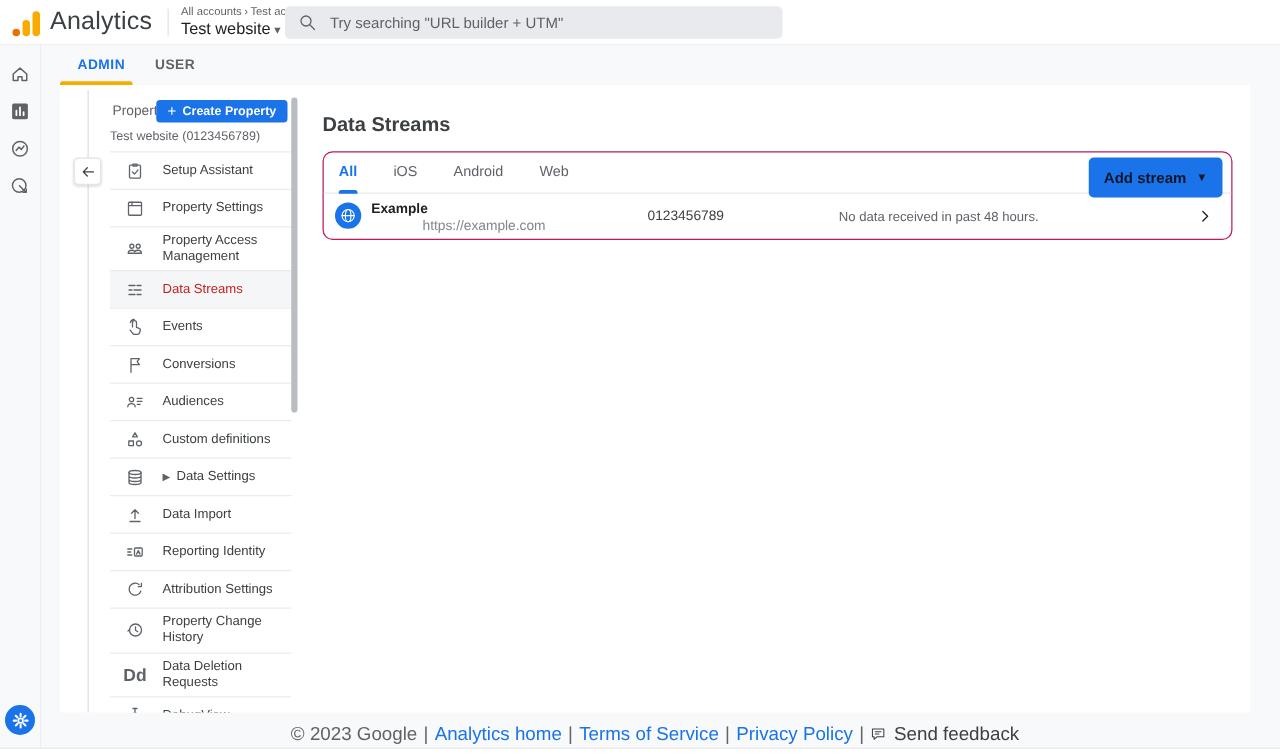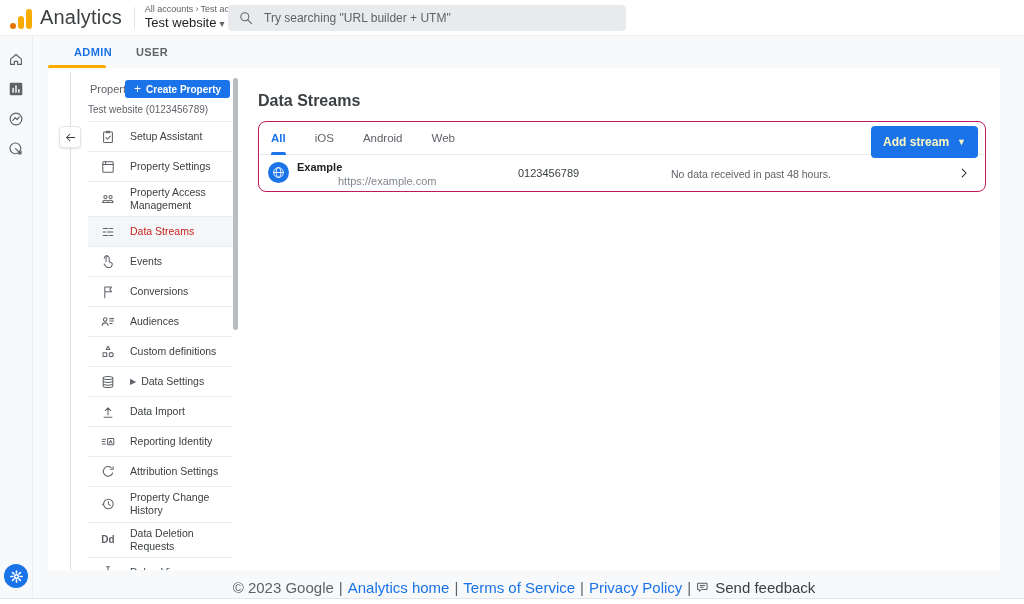--- a/index.html
+++ b/index.html
@@ -23,21 +23,21 @@
   .crumb-small { font-size:9px; color:#5f6368; }
   .crumb-small .sep { margin:0 2px; color:#5f6368; }
   .crumb-current { font-size:13px; color:#202124; margin-top:1px; }
   .crumb-current .caret { font-size:10px; color:#5f6368; margin-left:3px; }
   .searchbox { position:absolute; left:228px; top:5px; width:398px; height:26px; background:#e8eaed; border-radius:4px; display:flex; align-items:center; padding:0 10px; }
   .searchbox input { border:none; outline:none; background:transparent; font-size:12px; color:#3c4043; width:100%; margin-left:10px; font-family:inherit; }
   .searchbox input::placeholder { color:#5f6368; }
 
   
   .tabsrow { position:absolute; left:0; top:36px; width:1024px; height:32px; background:#f8f9fa; }
-  .tab-admin, .tab-user { position:absolute; top:0; height:32px; line-height:32px; font-size:11px; font-weight:bold; letter-spacing:.4px; cursor:pointer;margin-left:12px; }
+  .tab-admin, .tab-user { position:absolute; top:0; height:32px; line-height:32px; font-size:11px; font-weight:bold; letter-spacing:.4px; cursor:pointer; }
   .tab-admin { left:62px; color:#1a73e8; }
   .tab-user { left:124px; color:#5f6368; }
   .tab-underline { position:absolute; left:48px; top:29px; width:58px; height:3px; background:#f9ab00; border-radius:2px 2px 0 0; }
 
   
   .rail { position:absolute; left:0; top:36px; width:33px; height:568px; background:#f8f9fa; border-right:1px solid #eceef0; }
   .rail-item { position:absolute; left:7px; width:18px; height:18px; cursor:pointer; }
   .rail-gear { position:absolute; left:4px; top:528px; width:24px; height:24px; border-radius:50%; background:#1a73e8; display:flex; align-items:center; justify-content:center; cursor:pointer; }
 
   
@@ -51,33 +51,33 @@
   .prop-label { position:absolute; left:42px; top:15px; font-size:11px; color:#5f6368; }
   .create-btn { position:absolute; left:77px; top:12px; height:18px; padding:0 9px; background:#1a73e8; color:#fff; font-size:10px; font-weight:bold; border:none; border-radius:3px; display:flex; align-items:center; gap:5px; cursor:pointer; font-family:inherit; }
   .create-btn .plus { font-size:12px; font-weight:normal; }
   .prop-selected { position:absolute; left:40px; top:36px; font-size:10px; color:#5f6368; }
 
   .menu { position:absolute; left:40px; top:53px; width:145px; }
   .menu-item { display:flex; align-items:center; min-height:30px; border-top:1px solid #e9ebee; padding:0 6px 0 12px; cursor:pointer; color:#3c4043; }
   .menu-item:first-child { border-top:1px solid #e9ebee; }
   .menu-item.selected { background:#f4f6f7; color:#c5221f; }
   .menu-item .mi { width:16px; height:16px; flex:0 0 16px; margin-right:14px; display:flex; align-items:center; justify-content:center; }
-  .menu-item .mi .dd { font-size:10px; font-weight:bold; color:#5f6368; letter-spacing:0; }
+  .menu-item .mi .dd { font-size:14px; font-weight:bold; color:#5f6368; letter-spacing:0; }
   .menu-item .lbl { font-size:10.5px; line-height:1.25; padding:4px 0; }
   .menu-item .exp { font-size:8px; color:#5f6368; margin-right:5px; }
   .menu-scrollbar { position:absolute; left:185px; top:10px; width:5px; height:252px; background:#b9bdc1; border-radius:3px; }
 
   
   .main-title { position:absolute; left:210px; top:24px; font-size:16px; color:#3c4043; }
   .card { position:absolute; left:210px; top:53px; width:728px; height:71px; background:#fff; border:1px solid #be185d; border-radius:8px; }
   .card-tabs { position:absolute; left:0; top:0; height:33px; width:100%; border-bottom:1px solid #e8eaed; display:flex; align-items:center; padding-left:12px; }
   .stream-tab { font-size:11.5px; color:#5f6368; margin-right:29px; height:33px; line-height:33px; position:relative; cursor:pointer; }
   .stream-tab.active { color:#1a73e8; font-weight:bold; }
   .stream-tab.active::after { content:""; position:absolute; left:0; bottom:0; width:15px; height:3px; background:#1a73e8; border-radius:2px 2px 0 0; }
-  .add-stream-btn { position:absolute; right:7px; top:4px; height:26px; padding:16px 12px; background:#1a73e8; color:#fef9c3; border:none; border-radius:4px; font-size:12px; font-weight:bold; display:flex; align-items:center; gap:8px; cursor:pointer; font-family:inherit; }
+  .add-stream-btn { position:absolute; right:7px; top:4px; height:26px; padding:16px 12px; background:#1a73e8; color:#0f172a; border:none; border-radius:4px; font-size:12px; font-weight:bold; display:flex; align-items:center; gap:8px; cursor:pointer; font-family:inherit; }
   .add-stream-btn .caret { font-size:9px; }
 
   .stream-row { position:absolute; left:0; top:34px; width:100%; height:28px; cursor:pointer; }
   .row-globe { position:absolute; left:9px; top:6px; width:21px; height:21px; border-radius:50%; background:#1a73e8; display:flex; align-items:center; justify-content:center; }
   .row-name { position:absolute; left:38px; top:5px; font-size:11px; font-weight:bold; color:#202124; }
   .row-url { position:absolute; left:38px; top:19px; font-size:11px; color:#80868b;margin-left:41px; }
   .row-id { position:absolute; left:259px; top:11px; font-size:11px; color:#3c4043; }
   .row-status { position:absolute; left:412px; top:12px; font-size:10.5px; color:#5f6368; }
   .row-chevron { position:absolute; right:14px; top:10px; width:14px; height:14px; }
 

